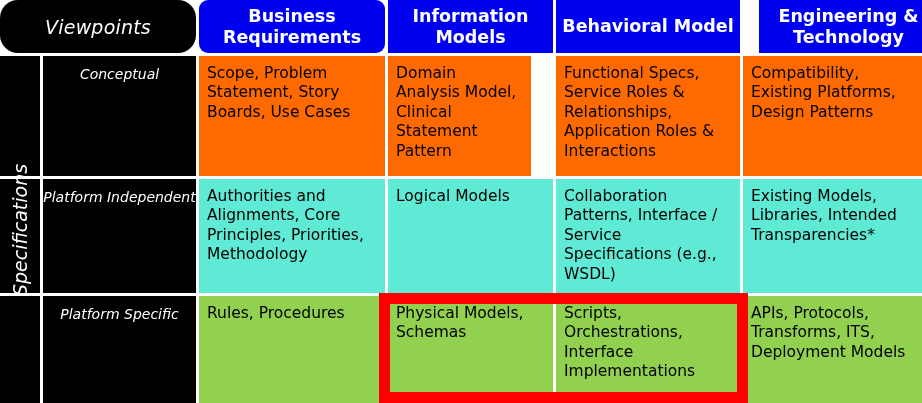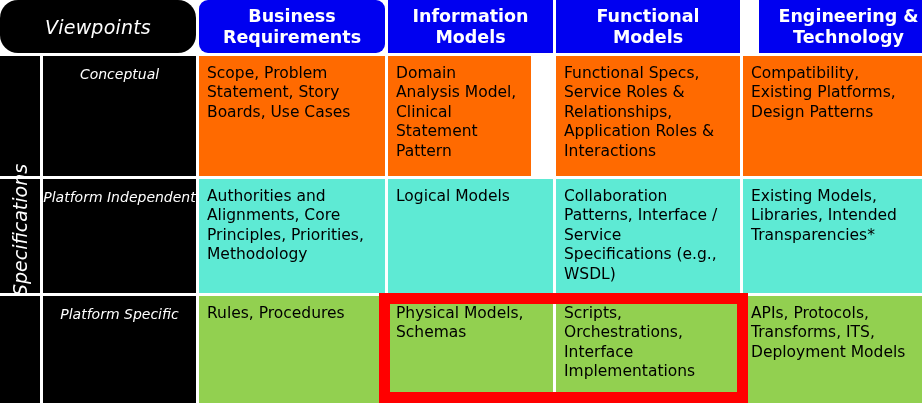--- a/index.html
+++ b/index.html
@@ -115,21 +115,21 @@
 
   <div class="cell hdr-col" style="left:199px;top:0;width:186px;height:53px;border-radius:9px;">
     <span>Business Requirements</span>
   </div>
 
   <div class="cell hdr-col" style="left:388px;top:0;width:165px;height:53px;">
     <span>Information Models</span>
   </div>
 
   <div class="cell hdr-col" style="left:556px;top:0;width:184px;height:53px;">
-    <span>Functional Models</span>
+    <span>Behavioral Model</span>
   </div>
 
   <div class="cell hdr-col" style="left:743px;top:0;width:179px;height:53px;margin-left:16px;">
     <span>Engineering &amp; Technology</span>
   </div>
 
   <div class="cell rail" style="left:0;top:56px;width:40px;height:347px;">
     <span class="rail-text">Specifications</span>
   </div>
   <div class="rail-sep" style="left:40px;top:56px;width:3px;height:347px;"></div>

